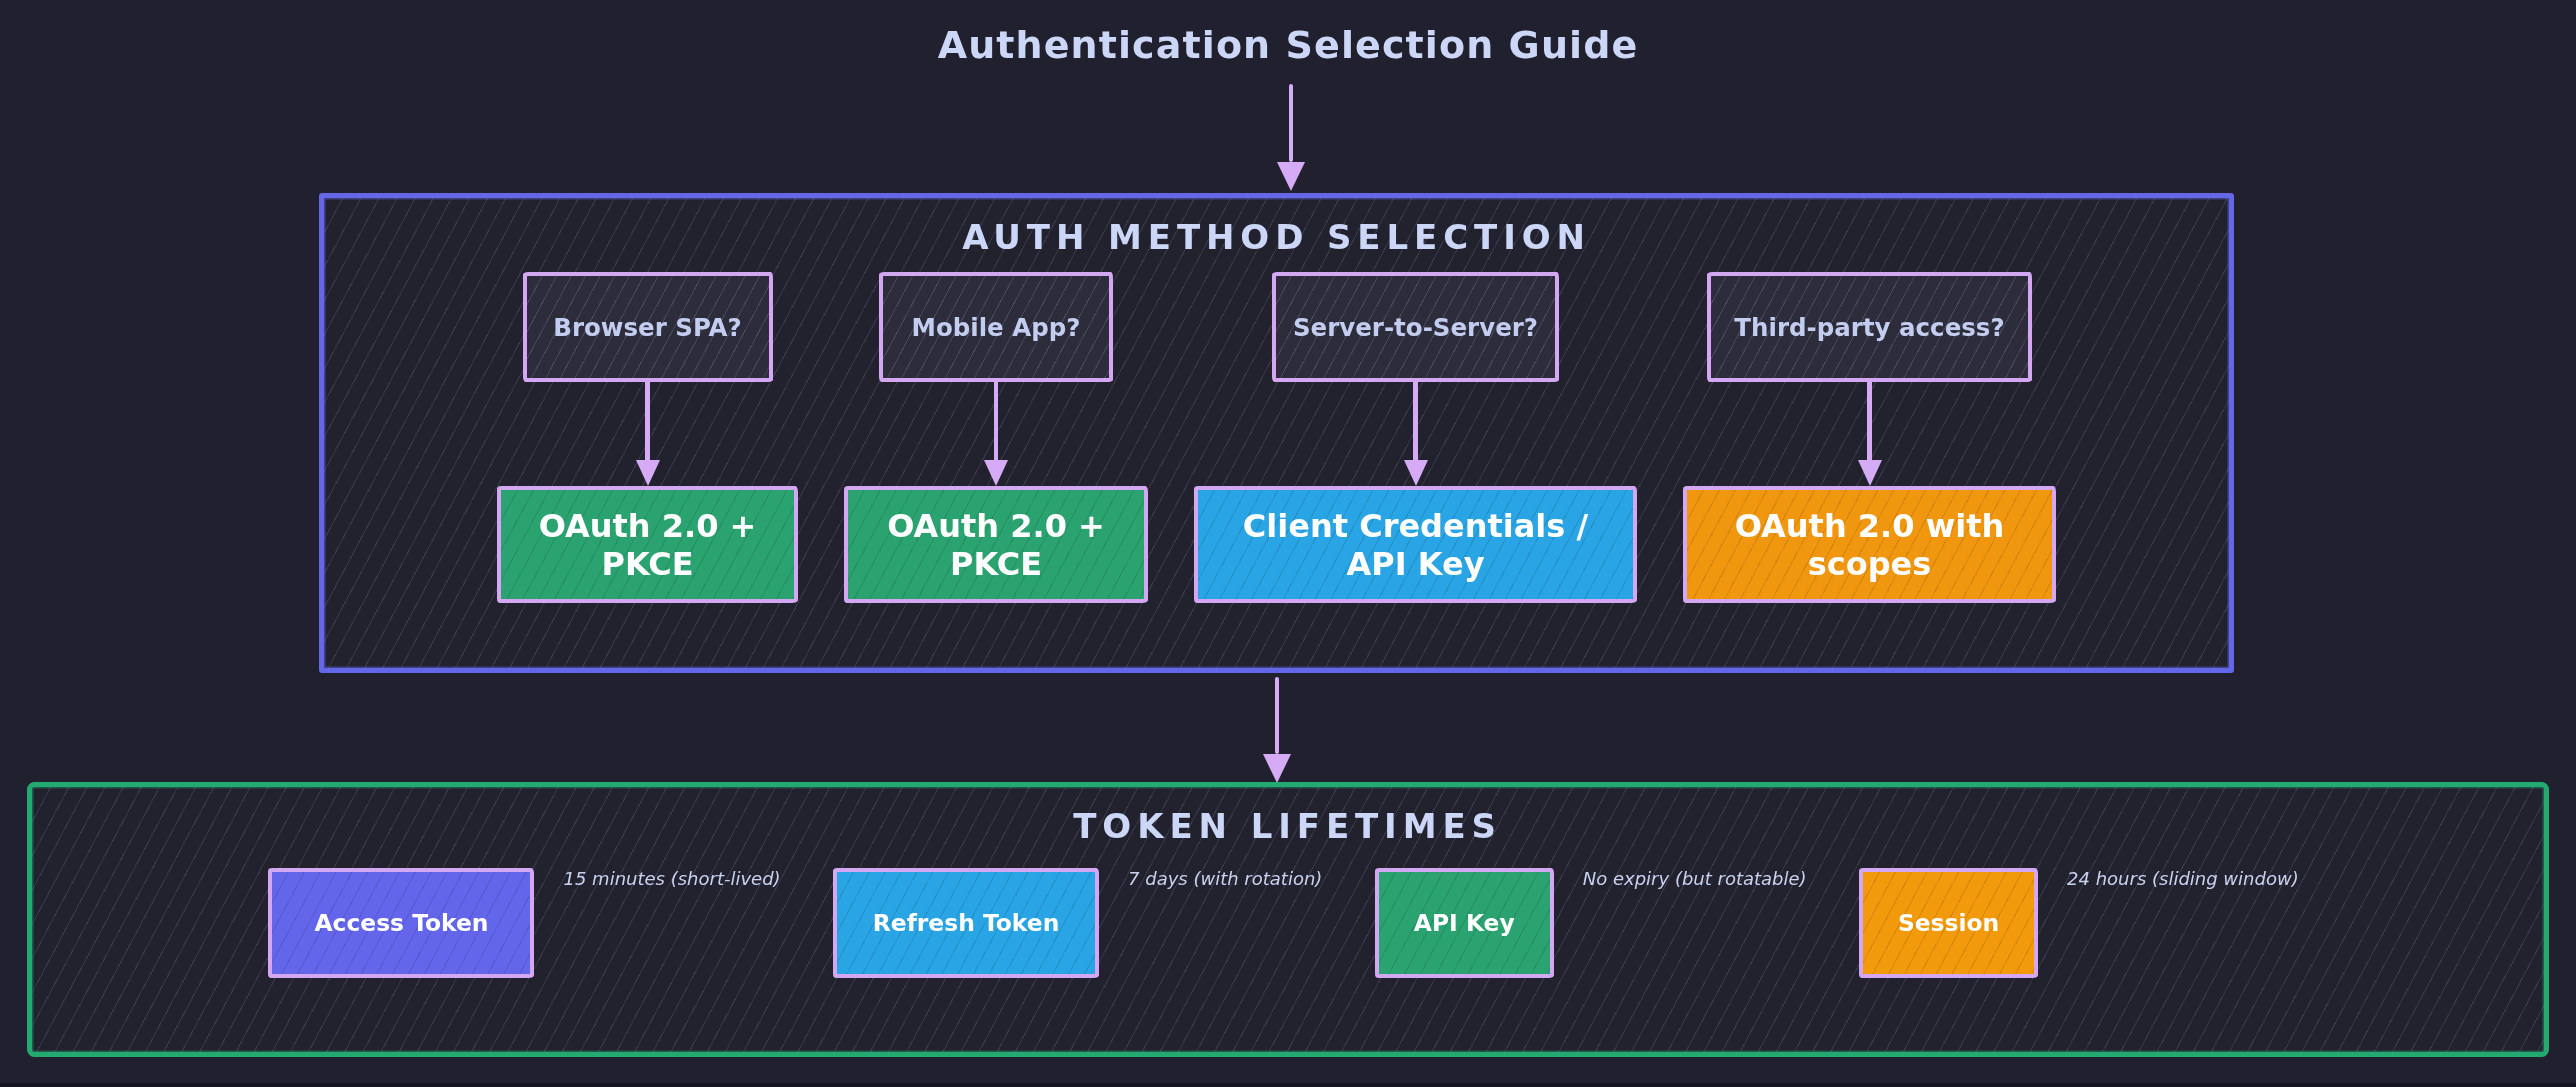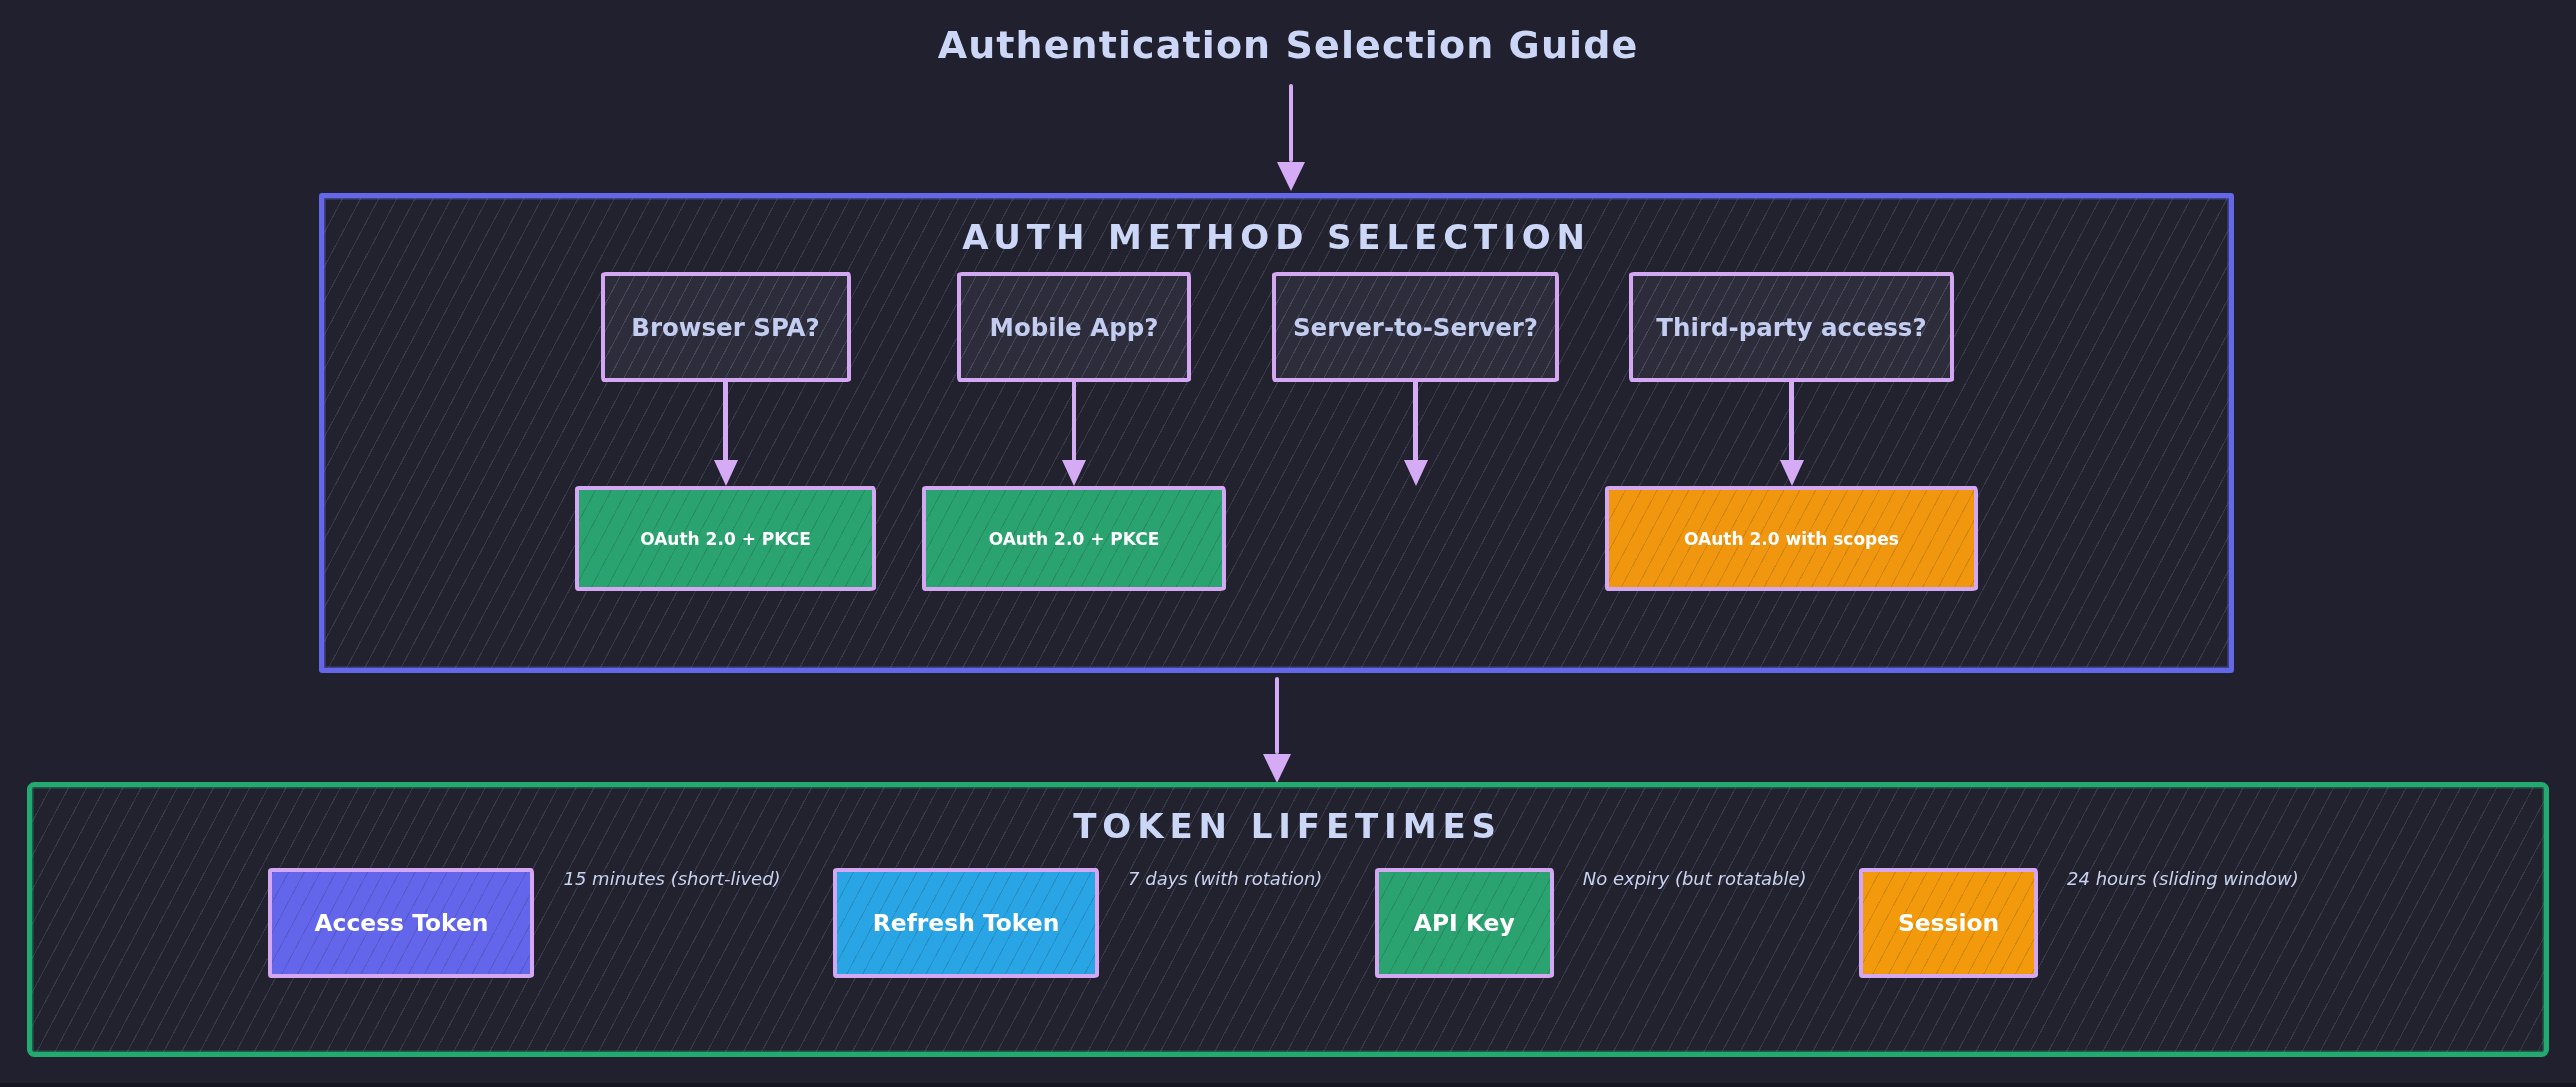--- a/index.html
+++ b/index.html
@@ -47,24 +47,24 @@
       rgba(172,182,214,0.20) 0px, rgba(172,182,214,0.20) 1.1px,
       transparent 1.1px, transparent 12.8px);
     border-radius:5.3px 2.1px 6.4px 2.7px / 2.7px 6.4px 2.1px 5.3px;
     font-size:24.5px; font-weight:bold; color:#c3cdf0; text-align:center;
   }
   .mid-arrow { position:relative; width:28px; height:104px; display:flex; flex-direction:column; align-items:center; }
   .mid-arrow .shaft { width:4.3px; flex:1; background:#d6abf5; }
   .mid-arrow .head  { width:0; height:0; border-left:12.8px solid transparent;
                       border-right:12.8px solid transparent; border-top:26.6px solid #d6abf5; }
   .a-box {
-    position:relative; height:105px; display:flex; align-items:center; justify-content:center;
+    position:relative; height:117px; display:flex; align-items:center; justify-content:center;
     border:4.8px solid #d4a7f2;
     border-radius:4.3px 2.7px 6.4px 3.2px / 3.2px 6.4px 2.7px 4.3px;
-    font-size:17px; font-weight:bold; color:#ffffff; text-align:center; padding:0 11.7px;
+    font-size:32px; font-weight:bold; color:#ffffff; text-align:center; padding:0 11.7px;
   }
   .a-box::before, .chip::before {
     content:''; position:absolute; inset:0; pointer-events:none;
     background-image: repeating-linear-gradient(118deg,
       rgba(0,0,0,0.12) 0px, rgba(0,0,0,0.12) 1.1px,
       transparent 1.1px, transparent 14px);
   }
   .a-box span, .chip span { position:relative; z-index:1; }
 
   
@@ -130,20 +130,23 @@
     </div>
 
     <div class="decision-col">
       <div class="q-box" style="width:287px;">
         <span>Server-to-Server?</span>
       </div>
       <div class="mid-arrow">
         <div class="shaft"></div>
         <div class="head"></div>
       </div>
+      <div class="a-box" style="width: 443px; background-color: rgb(41, 164, 228);">
+        <span>Client Credentials / API Key</span>
+      </div>
     </div>
 
 
     <div class="decision-col">
       <div class="q-box" style="width:325px;">
         <span>Third-party access?</span>
       </div>
       <div class="mid-arrow">
         <div class="shaft"></div>
         <div class="head"></div>

